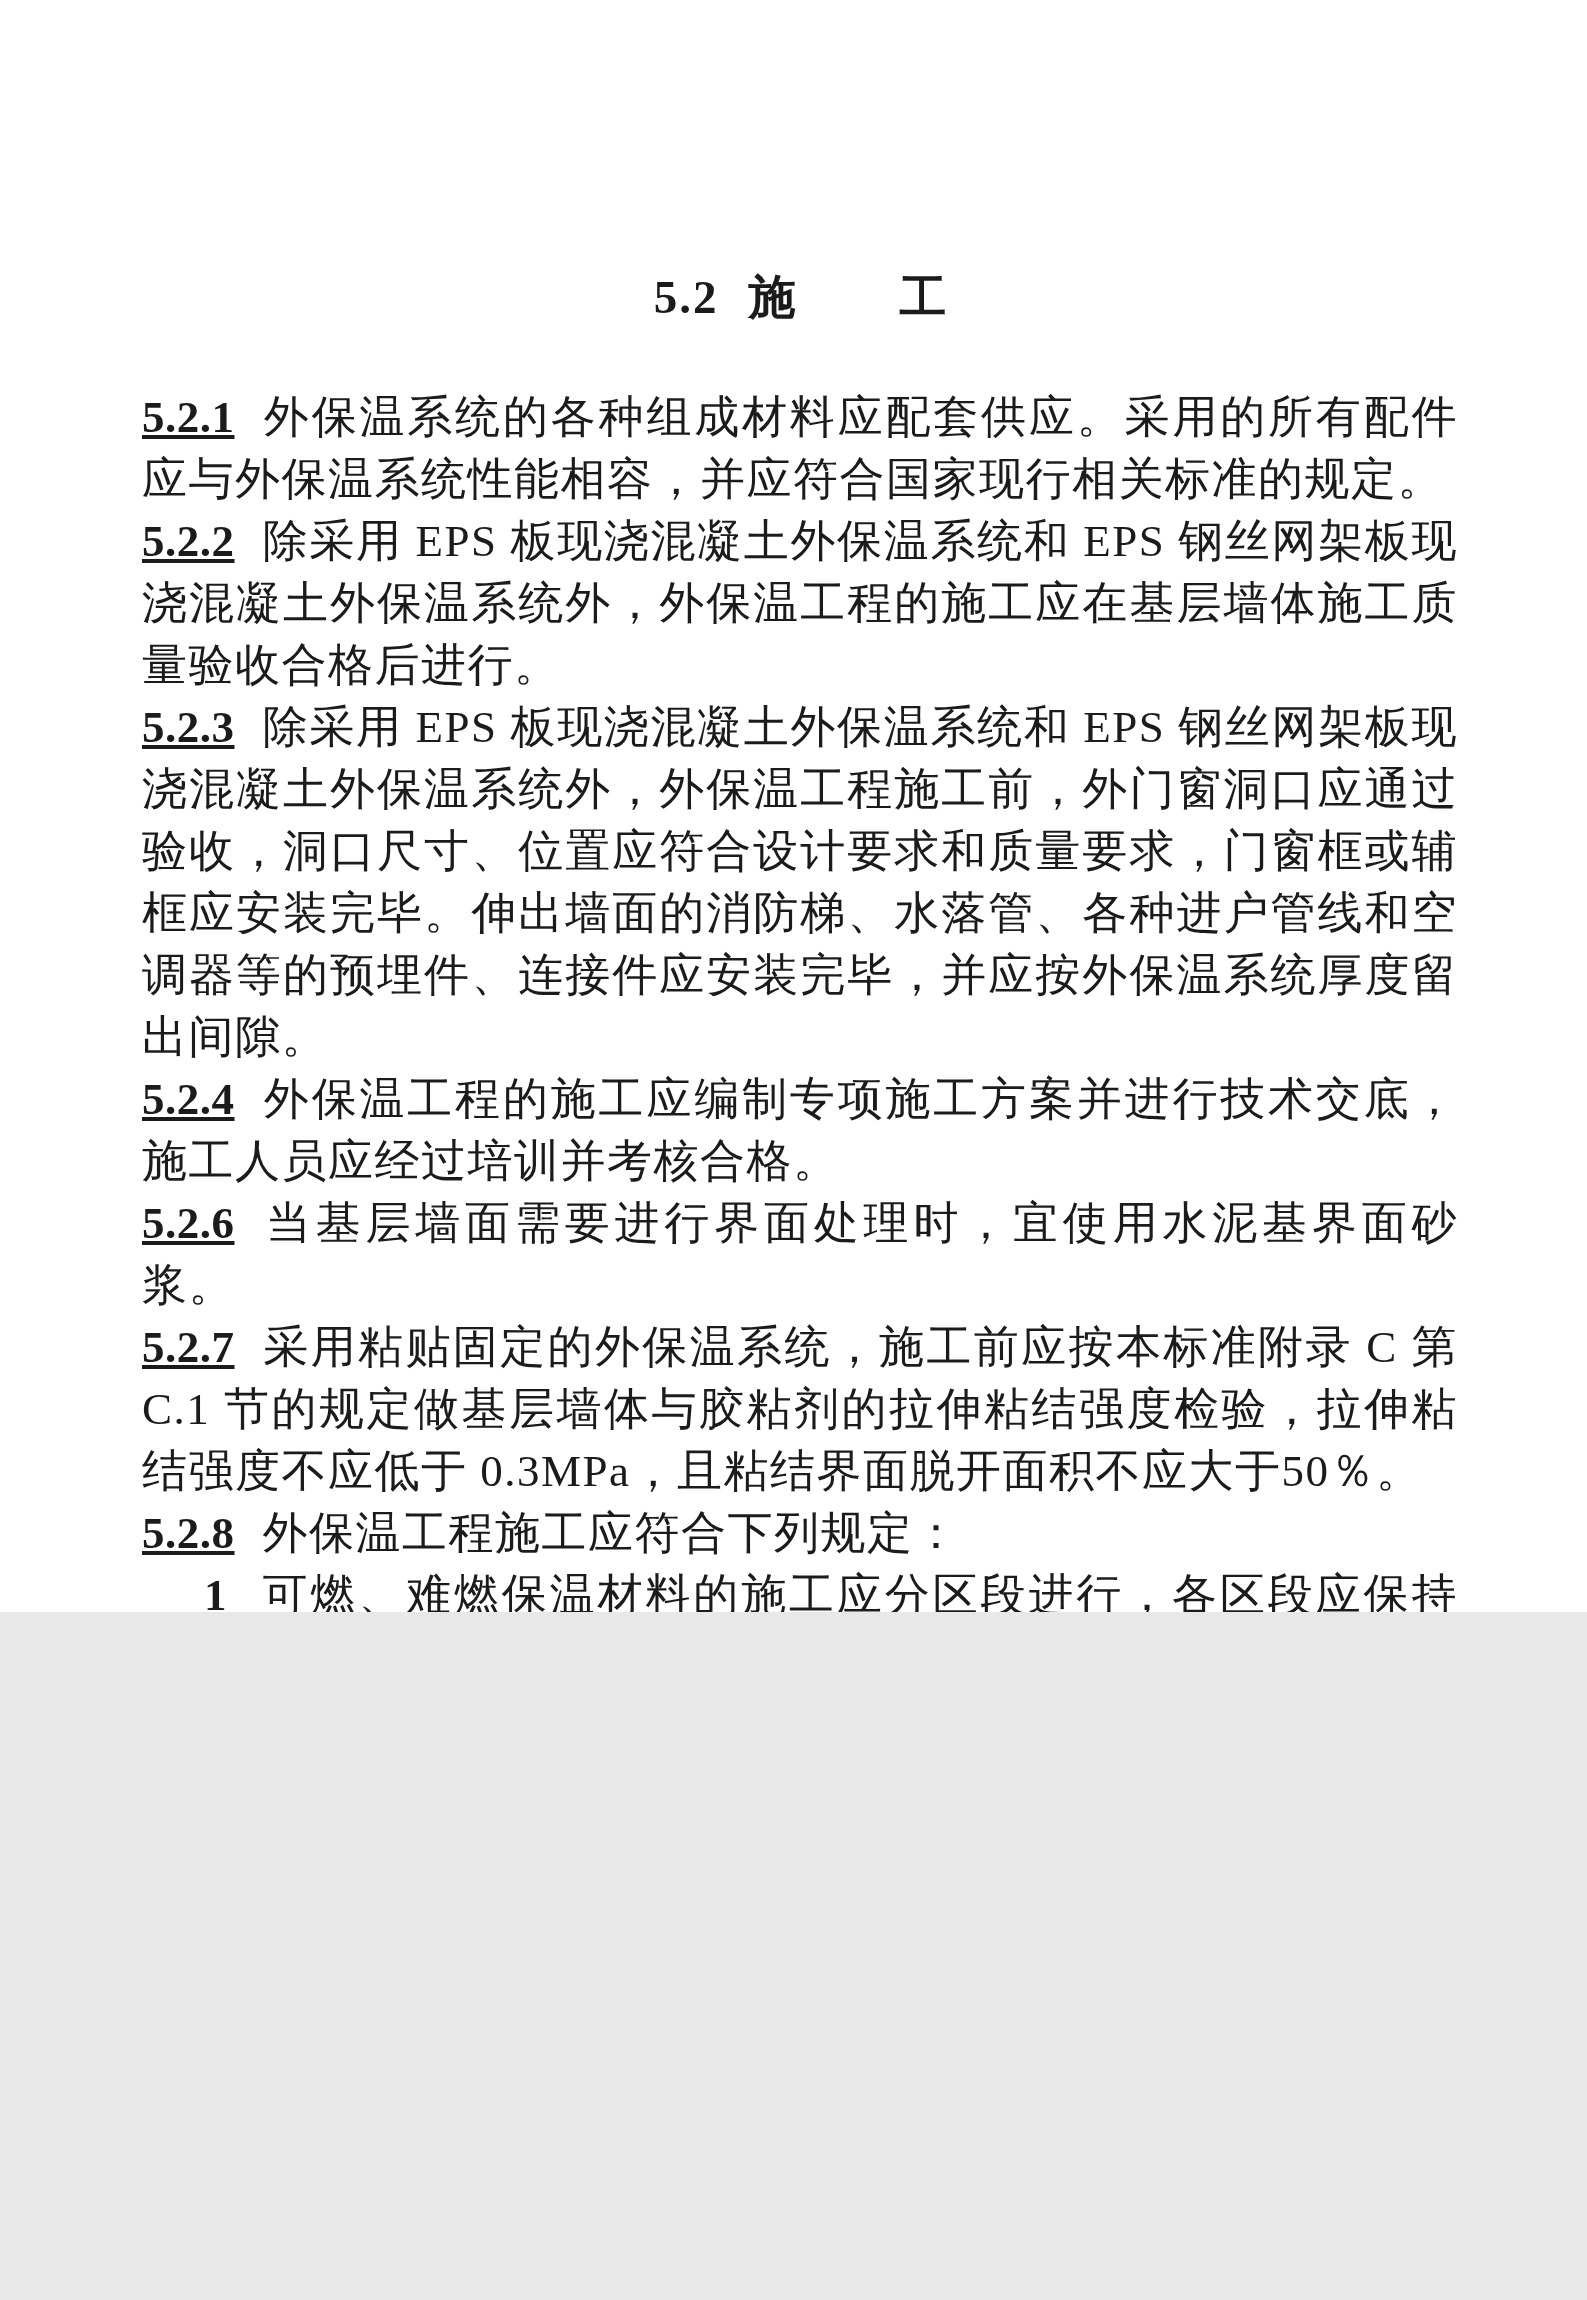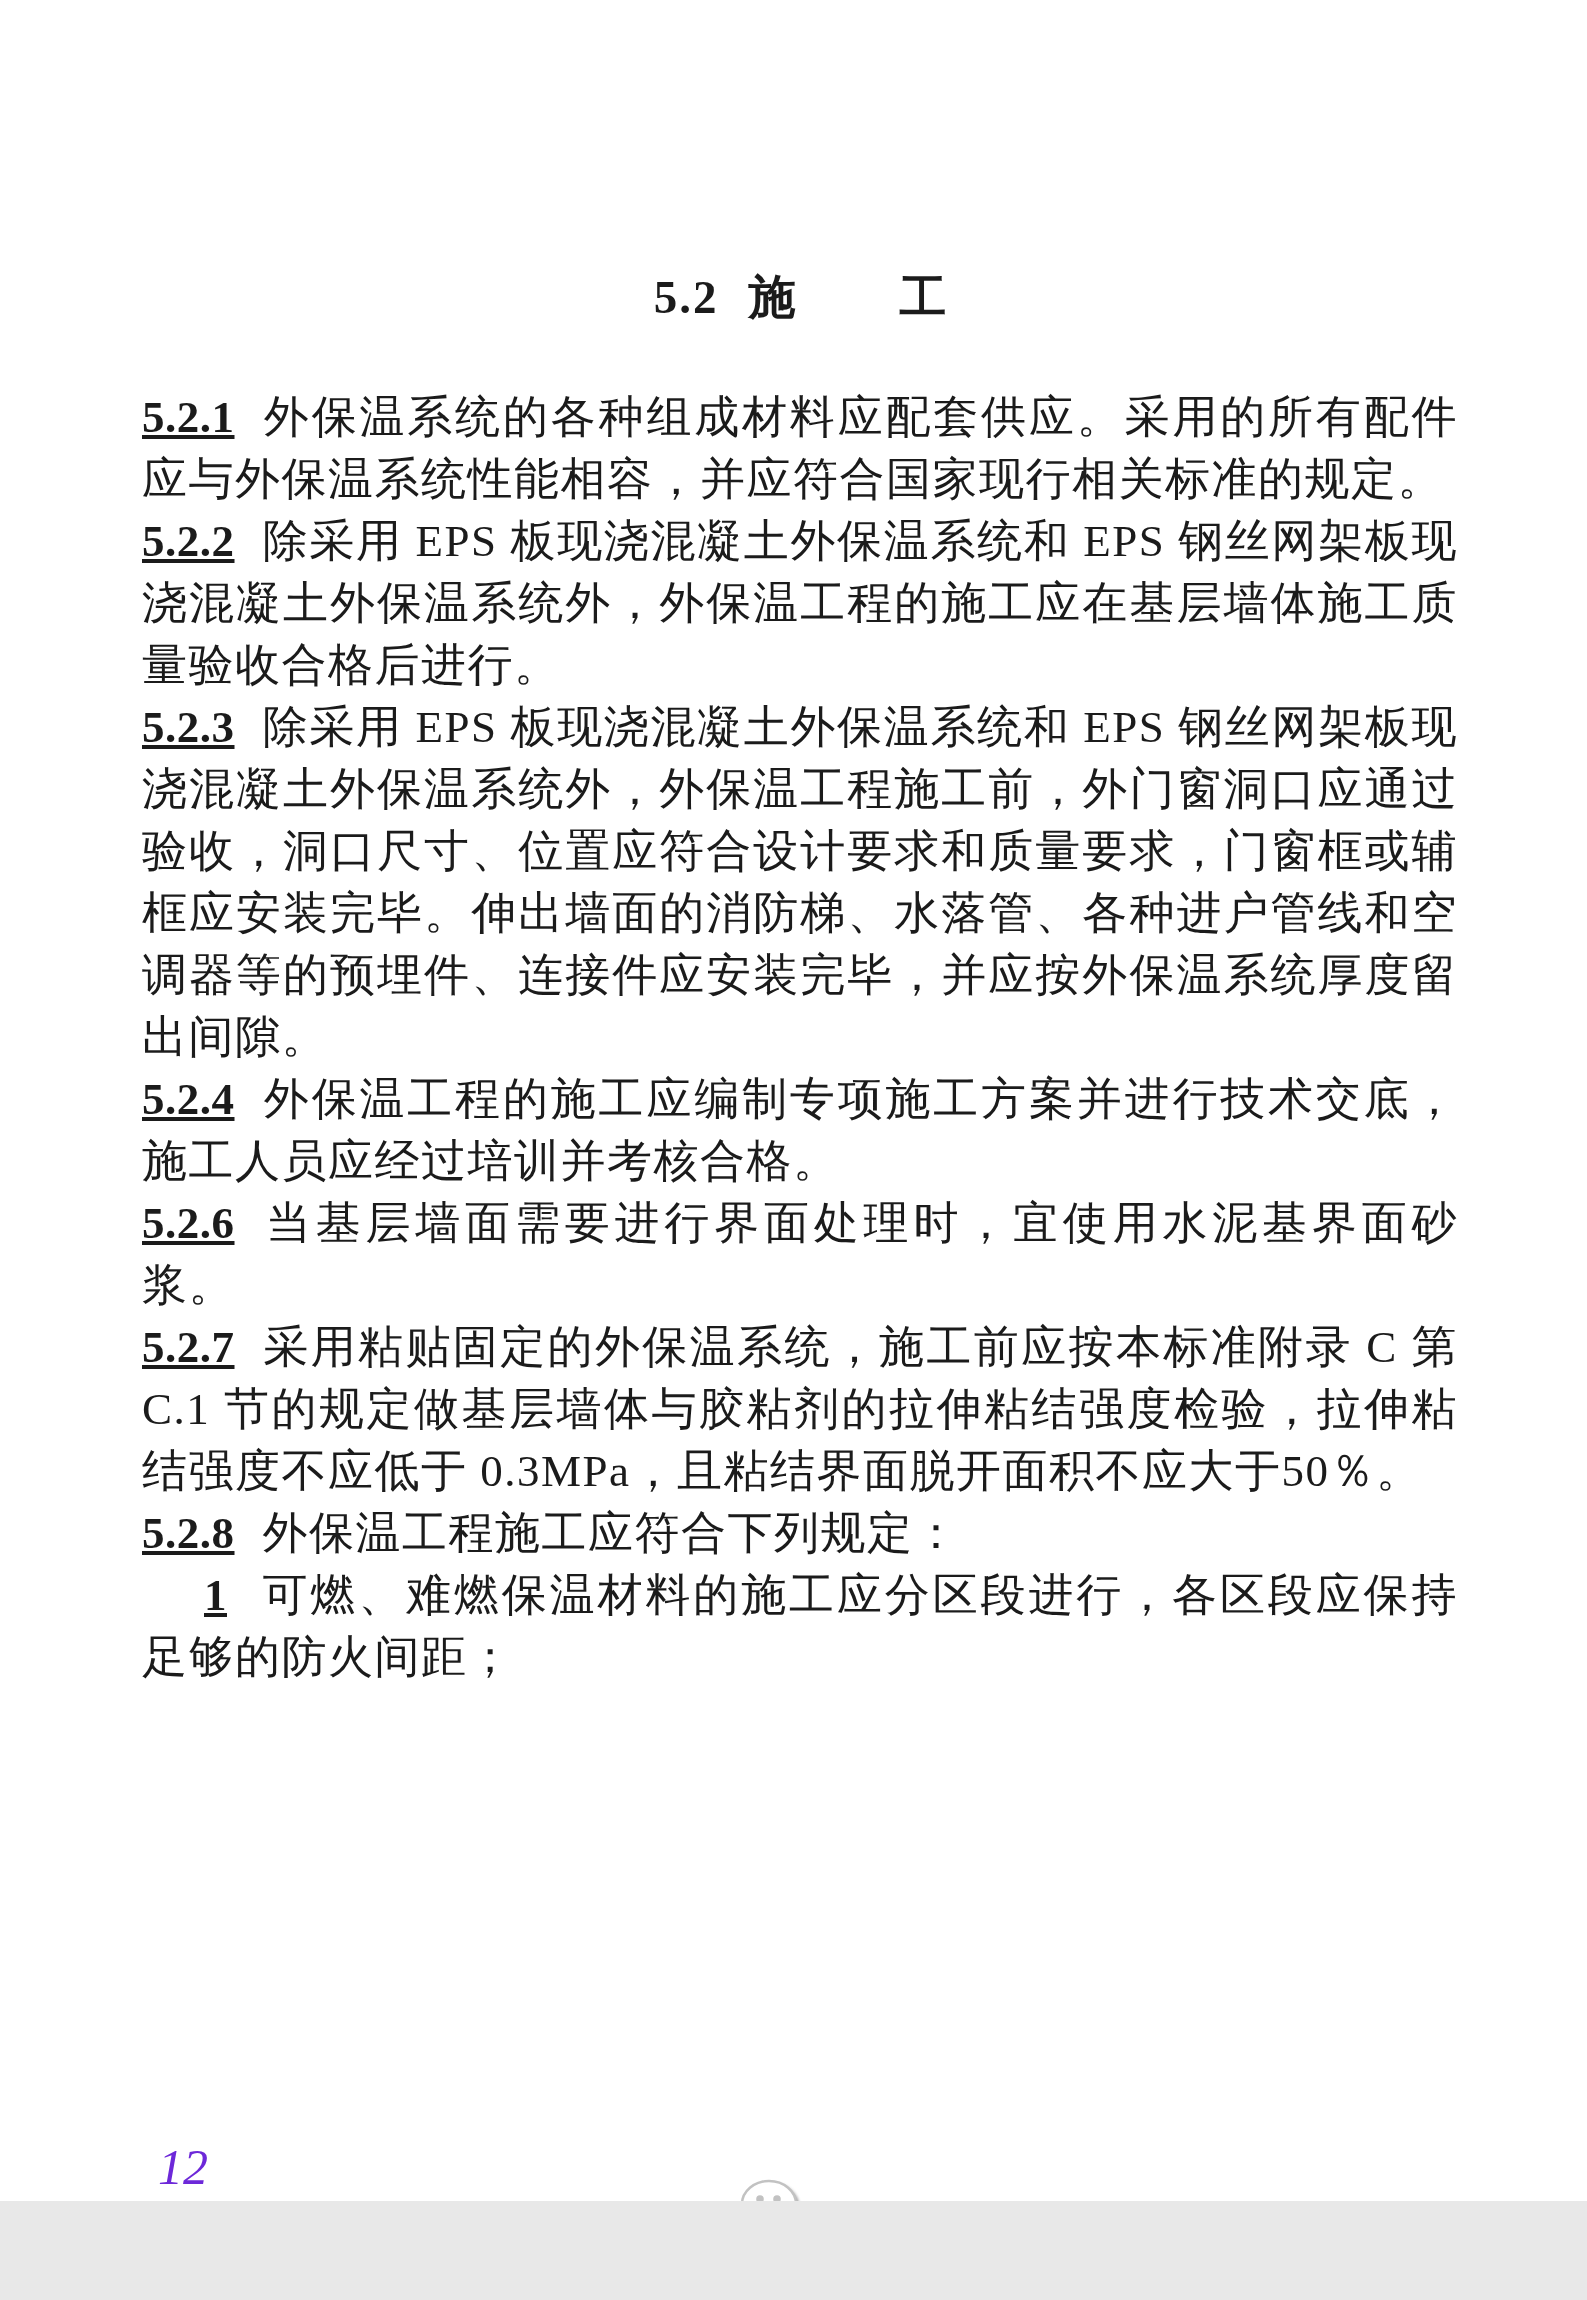--- a/index.html
+++ b/index.html
@@ -1,18 +1,18 @@
 <!DOCTYPE html>
 <html><head>
 <meta charset="utf-8">
 <style>
   html,body { margin:0; padding:0; background:#e8e8e8; }
   .page {
     position:relative;
-    width:1587px; height:2201px;
+    width:1587px; height:1612px;
     margin:0 auto;
     background:#ffffff;
     font-family:"Liberation Serif","DejaVu Serif",serif;
     color:#1b1b1b;
     overflow:hidden;
   }
   .content {
     position:absolute;
     left:142px; top:272px;
     width:1316px;

